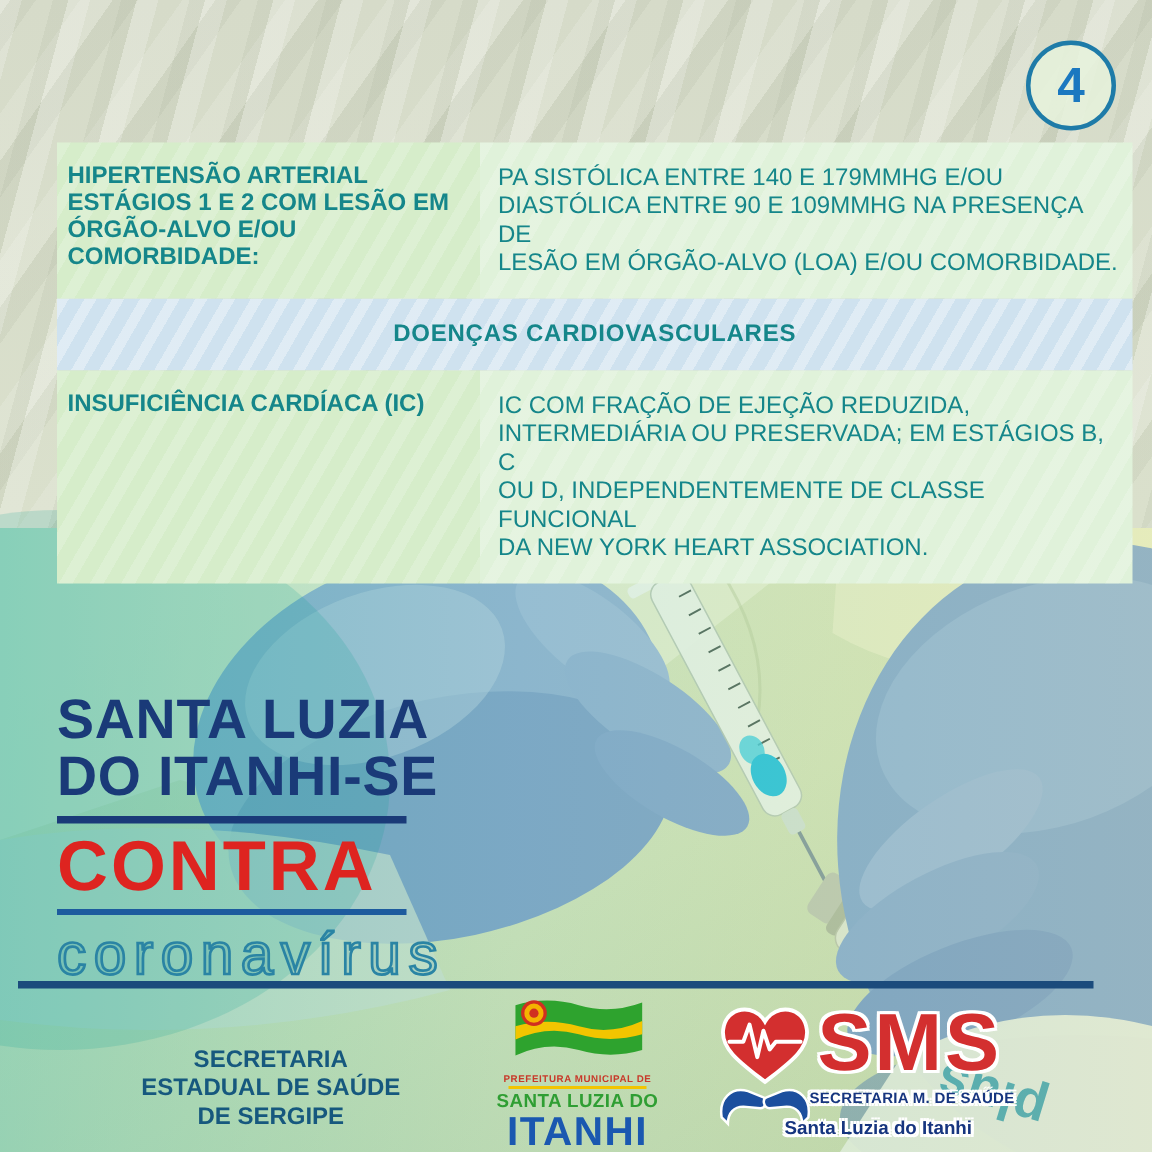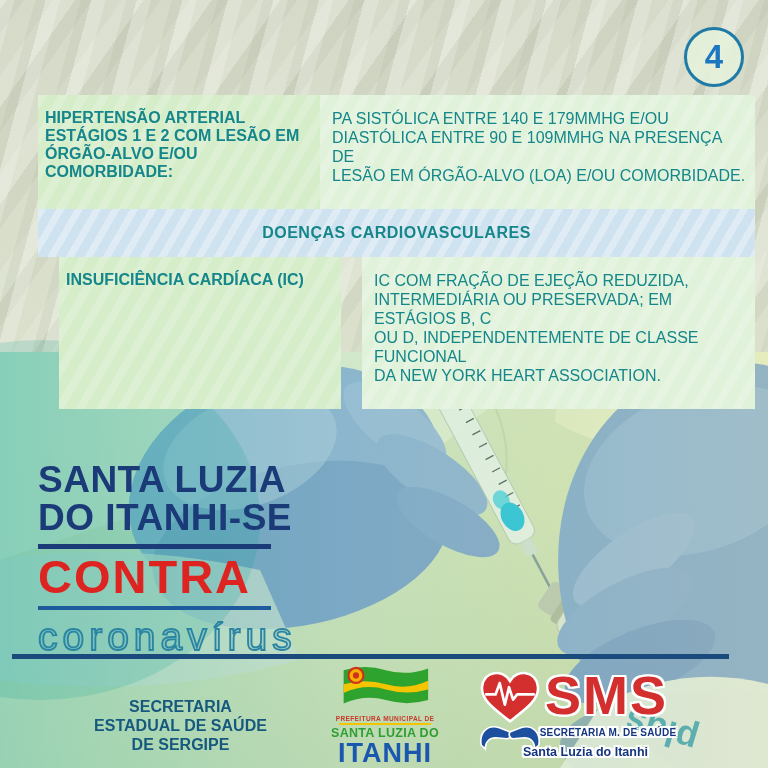--- a/index.html
+++ b/index.html
@@ -34,25 +34,25 @@
     color:var(--teal);
     background-image:repeating-linear-gradient(120deg, rgba(255,255,255,.18) 0 8px, rgba(0,0,0,0) 8px 18px);
   }
   .cell-term{
     width:282px;box-sizing:border-box;background-color:var(--cellGreenL);
     padding:14px 10px 12px 7px;font-weight:bold;font-size:16px;line-height:18px;
     white-space:pre-line;
   }
   .cell-def{
     flex:1;box-sizing:border-box;background-color:var(--cellGreenR);
-    padding:14px 8px 24px 12px;font-size:16px;line-height:19px;
+    padding:14px 8px 14px 12px;font-size:16px;line-height:19px;
     white-space:pre-line;
   }
   .row1 .cell{min-height:95px;}
-  .row2 .cell{min-height:114px;margin-left:21px;}
+  .row2 .cell{min-height:114px;}
   .cband{
     height:48px;display:flex;align-items:center;justify-content:center;
     background-color:var(--bandBlue);
     background-image:repeating-linear-gradient(120deg, rgba(255,255,255,.35) 0 7px, rgba(0,0,0,0) 7px 16px);
     color:var(--teal);font-weight:bold;font-size:16px;letter-spacing:.5px;
   }
   
   .title-block{position:absolute;left:38px;top:461px;z-index:5;width:300px;}
   .tline{font-size:37px;font-weight:bold;color:var(--navy);letter-spacing:.5px;line-height:38px;}
   .rule1{width:233px;height:5px;background:var(--navy);margin:7px 0 5px 0;}

